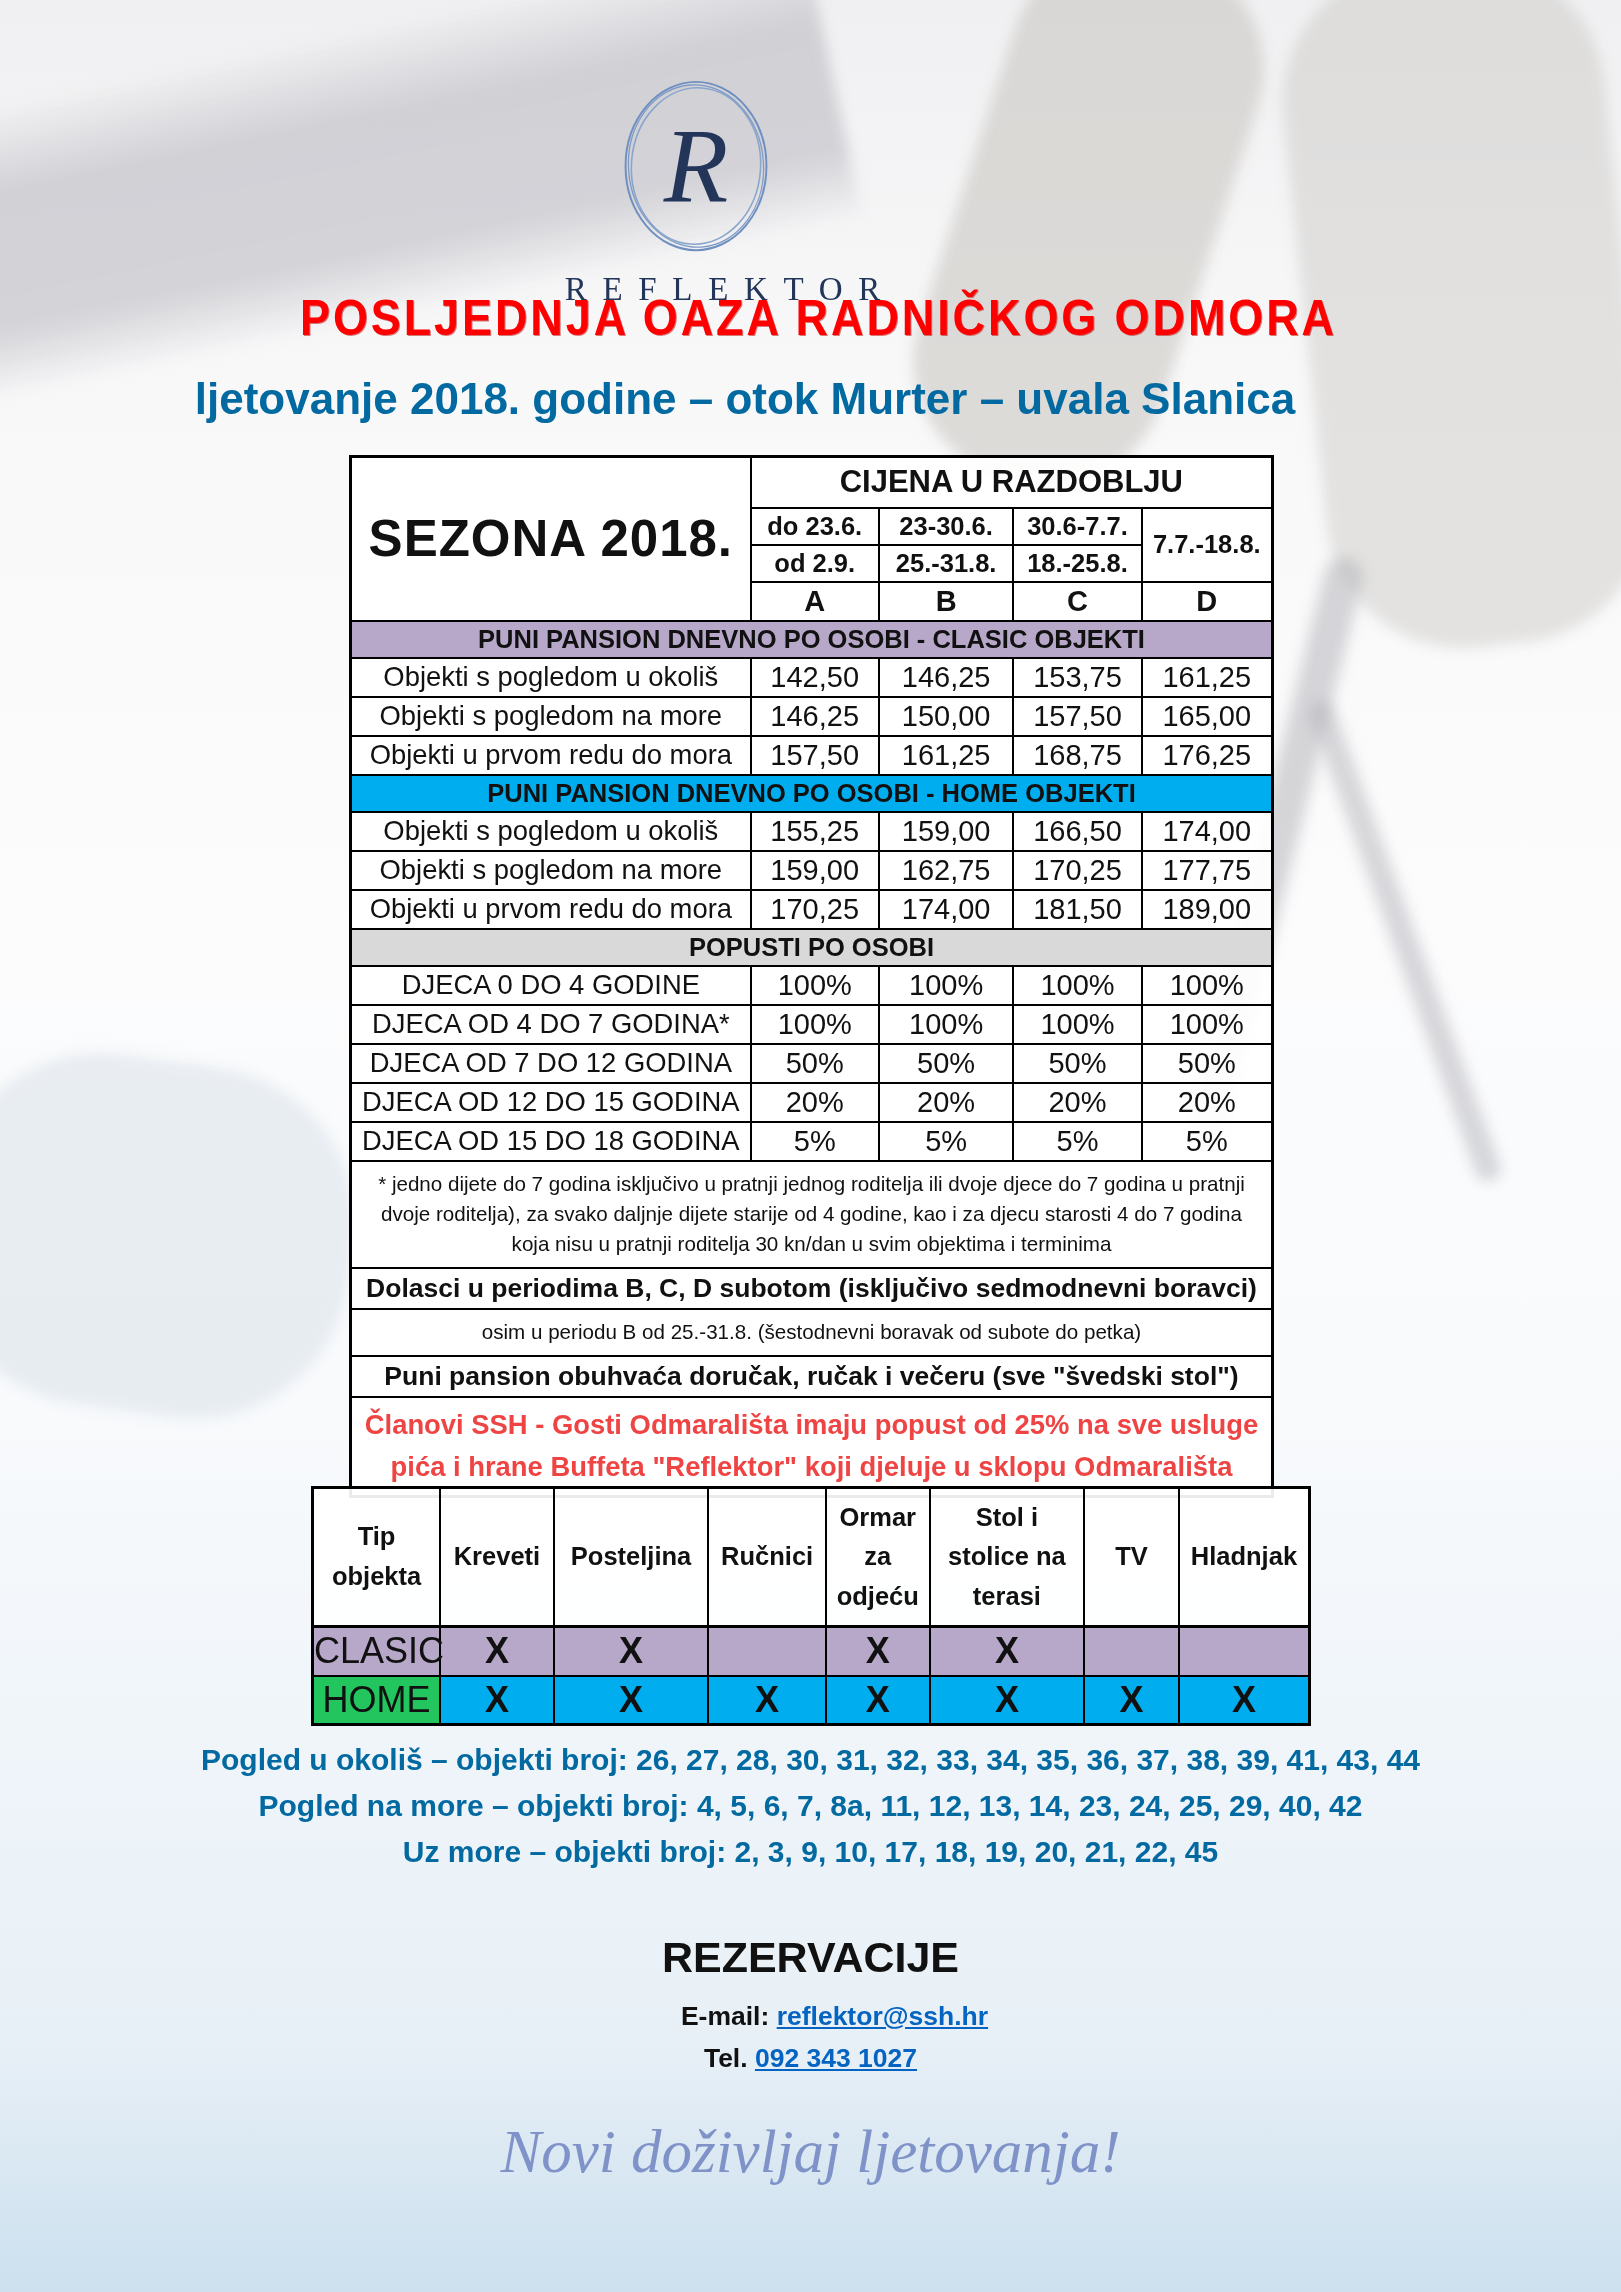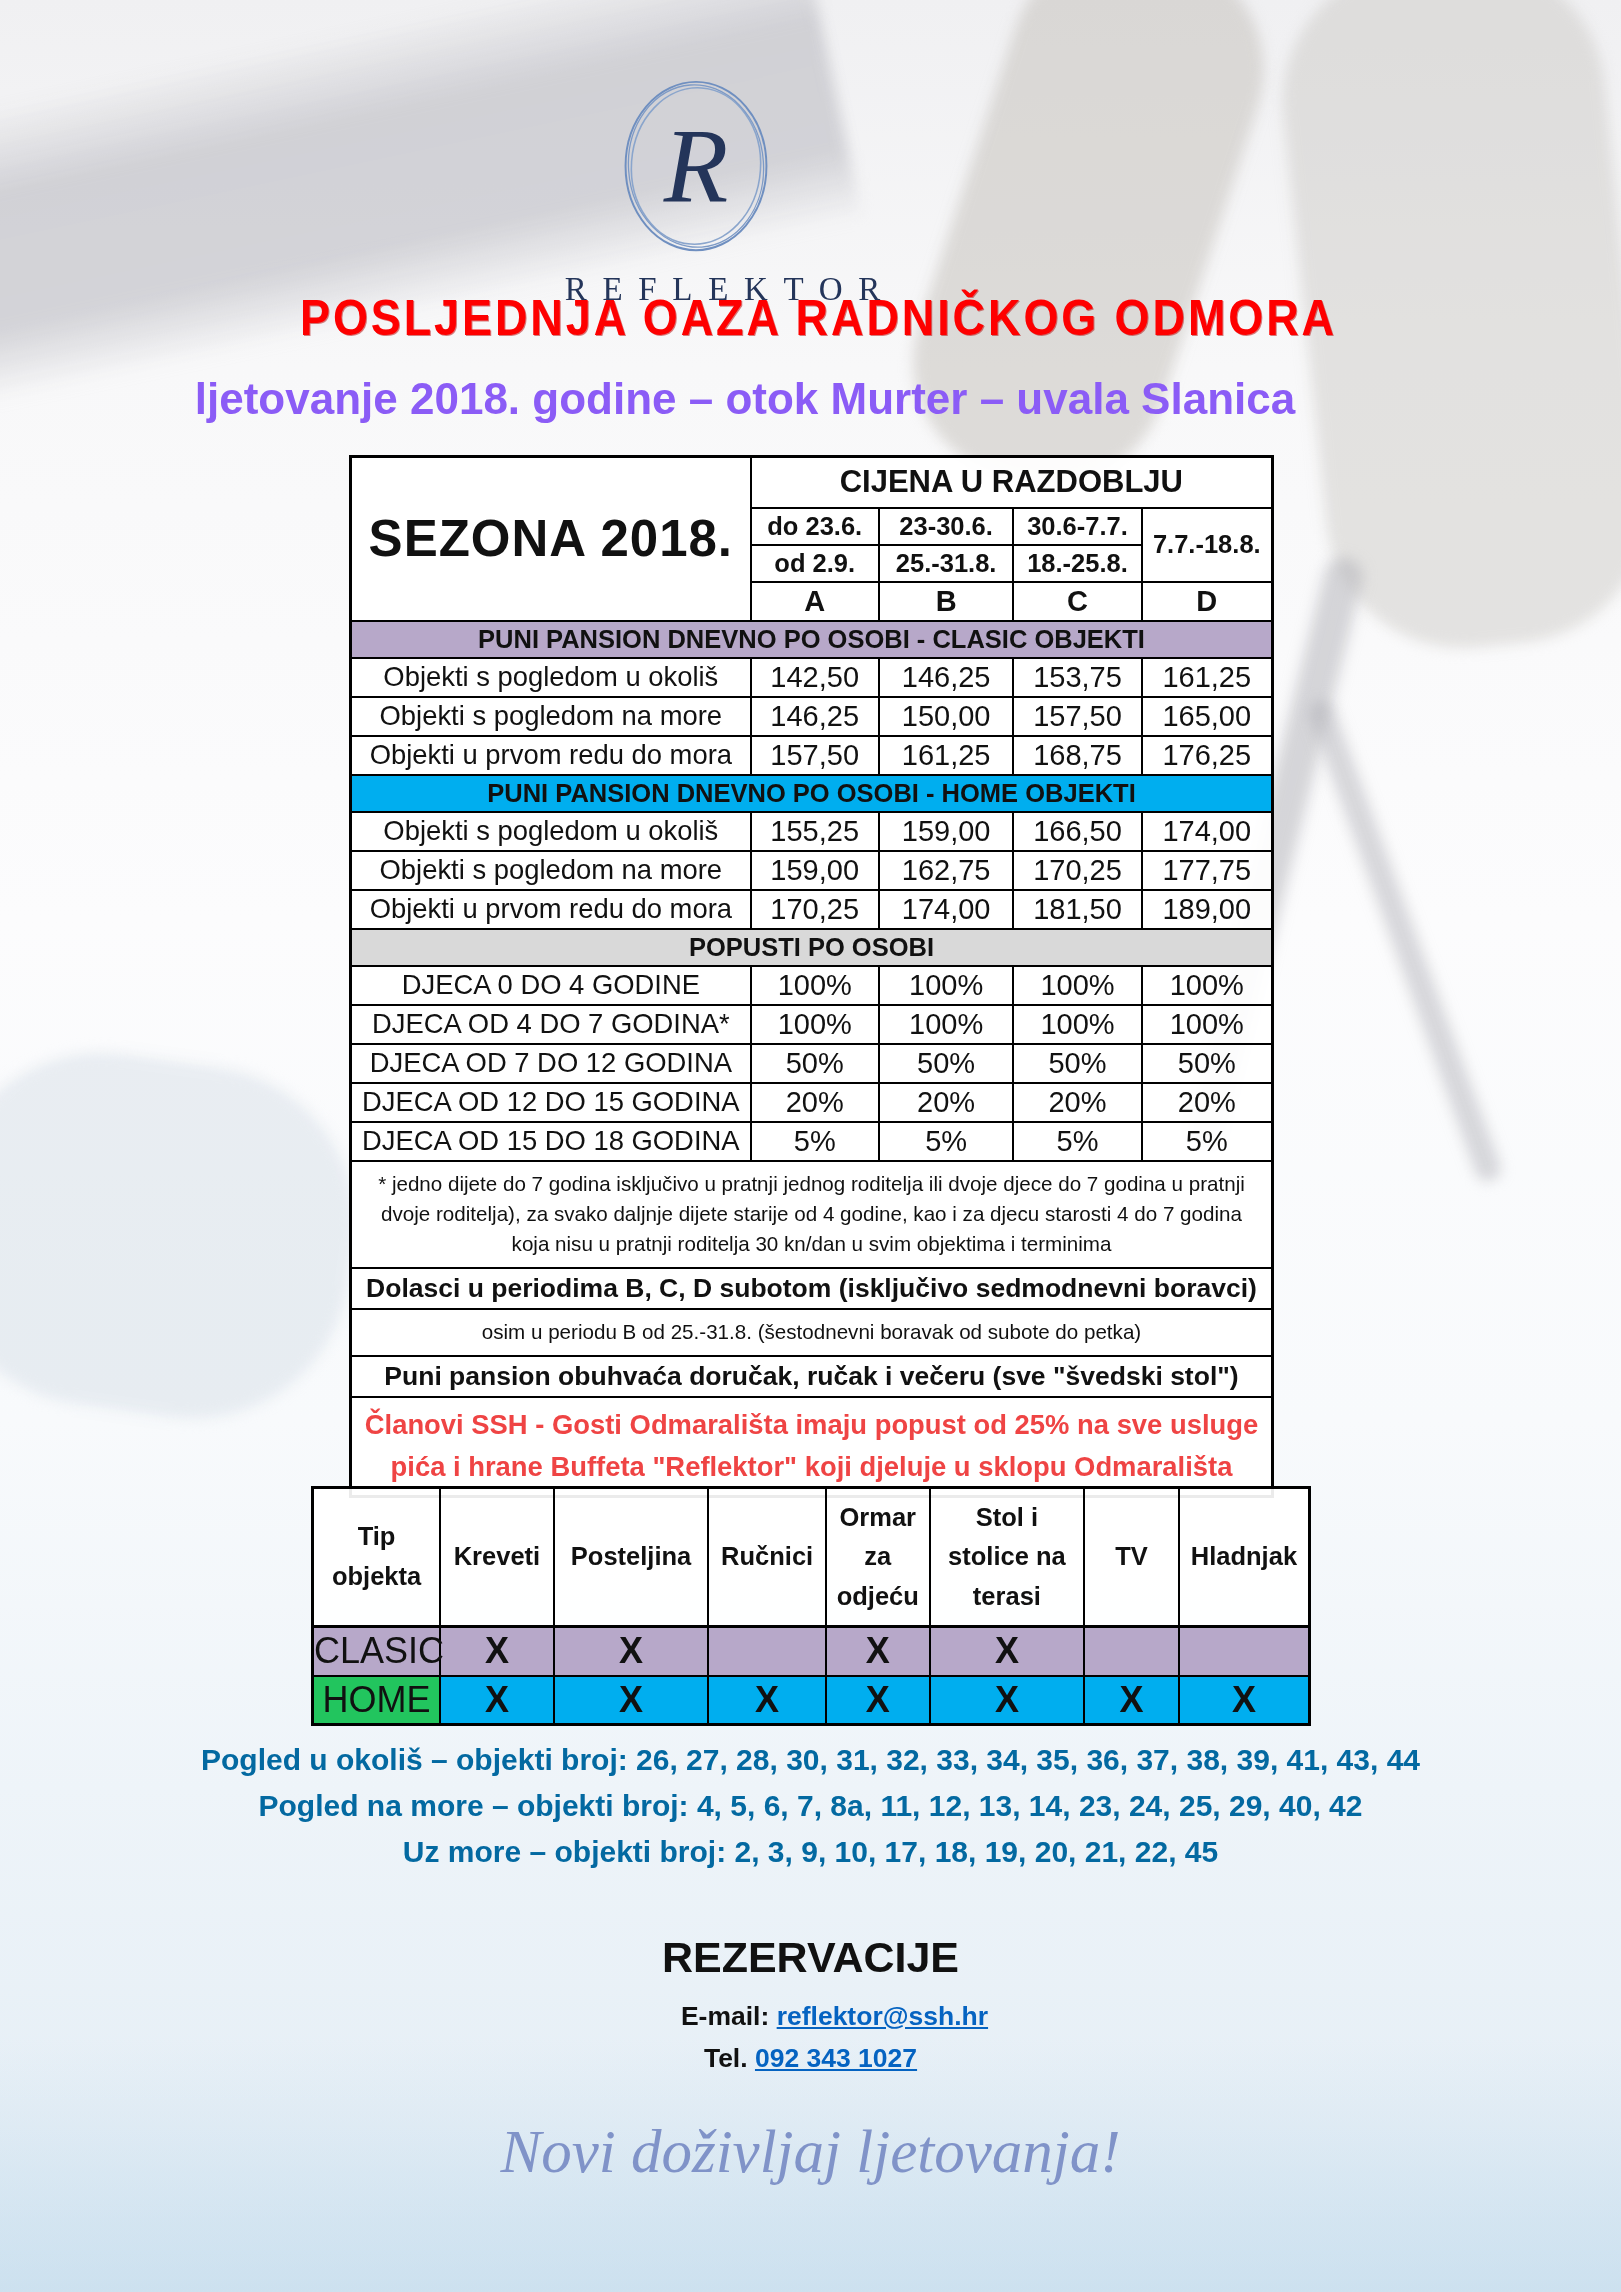--- a/index.html
+++ b/index.html
@@ -23,21 +23,21 @@
   .sea { position:absolute; left:0; bottom:0; width:100%; height:255px; background:linear-gradient(180deg,rgba(190,215,235,0),rgba(185,212,233,.45)); z-index:0; }
 
   .content { position:relative; z-index:1; }
 
   
   .logo-wrap { position:absolute; left:549px; top:76px; width:294px; text-align:center; }
   .brand { margin-top:9.8px; font-family:"Liberation Serif", serif; font-size:33px; letter-spacing:15.7px; color:#24355a; padding-left:15.7px; }
 
   
   .main-title { position:absolute; left:0; top:292px; width:1637px; text-align:center; font-size:45px; font-weight:700; letter-spacing:2.9px; color:#fe0000; transform:scaleY(1.12); text-shadow:1px 1px 0 rgba(180,0,0,.5); }
-  .subtitle { position:absolute; left:0; top:374px; width:1490px; text-align:center; font-size:44px; font-weight:700; color:#8b5cf6; letter-spacing:0; }
+  .subtitle { position:absolute; left:0; top:374px; width:1490px; text-align:center; font-size:44px; font-weight:700; color:#0369a1; letter-spacing:0; }
 
   
   table { border-collapse:collapse; table-layout:fixed; }
   .price-table { position:absolute; left:349px; top:455px; width:925px; border:3.9px solid #000; background:rgba(255,255,255,.92); }
   .price-table td { border:2px solid #000; text-align:center; vertical-align:middle; padding:2px 5.9px; color:#111; }
   td.season { font-size:51px; font-weight:700; letter-spacing:1px; }
   td.period-header { font-size:31px; font-weight:700; height:51px; }
   td.period-date { font-size:25.5px; font-weight:700; height:37px; }
   td.period-code { font-size:29px; font-weight:700; height:39px; }
   td.section-header { font-size:25.5px; font-weight:700; height:37px; border-top-width:2.9px; border-bottom-width:2.9px; }

